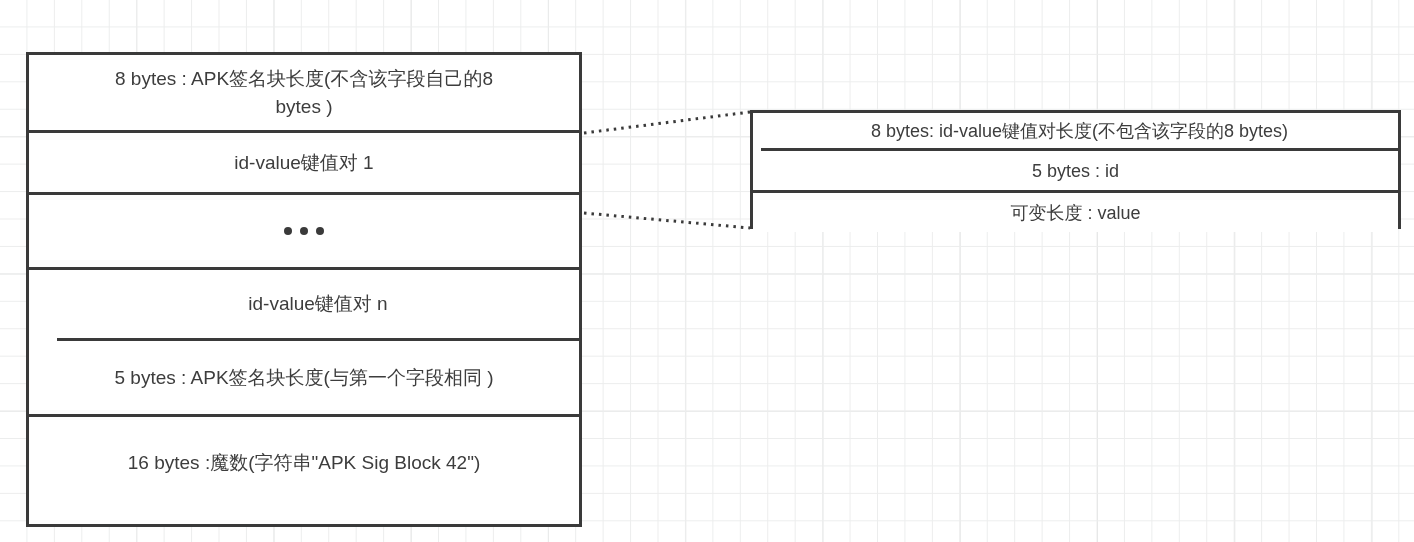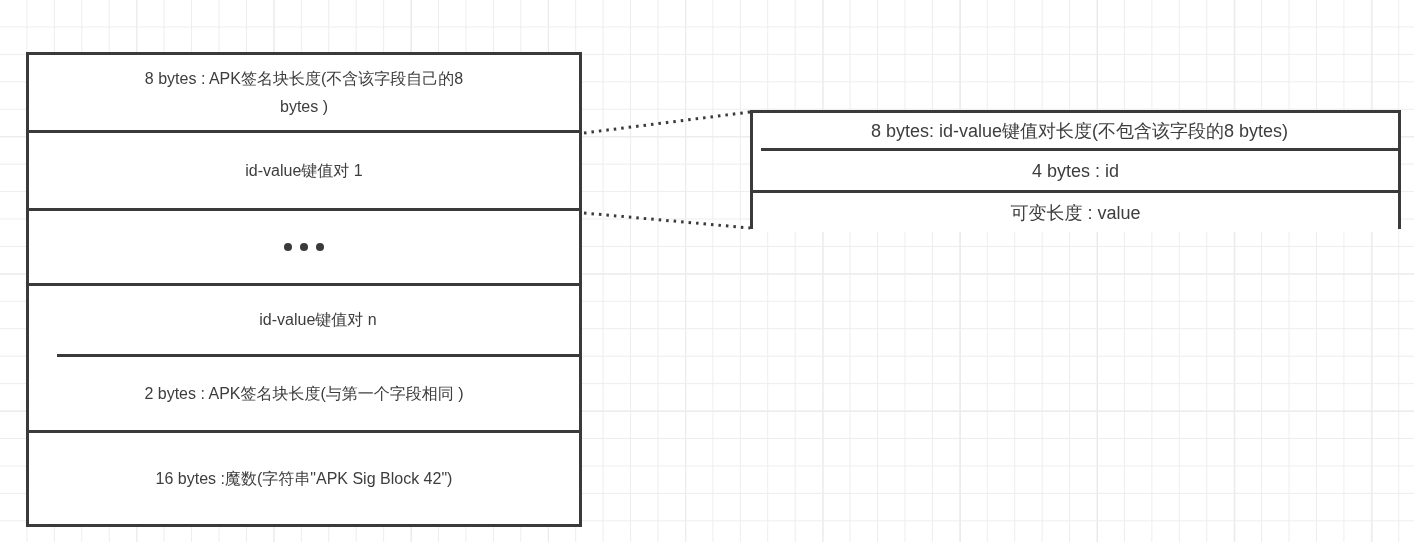--- a/index.html
+++ b/index.html
@@ -56,25 +56,25 @@
   }
 
   
   #apk-signing-block {
     left: 26px;
     top: 52px;
     width: 556px;
     height: 475px;
   }
   #apk-signing-block .row {
-    font-size: 16px;
+    font-size: 19px;
     line-height: 28px;
   }
   .r-len-top   { height: 78px; }
-  .r-pair-1    { height: 78px; }
+  .r-pair-1    { height: 62px; }
   .r-ellipsis  { height: 75px; }
   .r-pair-n    { height: 71px; margin-left: 28px; }
   .r-len-bot   { height: 76px; }
   .r-magic     { height: 91px; }
 
   .ellipsis-dots {
     display: flex;
     gap: 8px;
     align-items: center;
   }
@@ -142,37 +142,37 @@
           <i></i>
           <i></i>
       </span>
     </div>
 
     <div class="row r-pair-n">
       <span>id-value键值对 n</span>
     </div>
 
     <div class="row r-len-bot">
-      <span>2 bytes : APK签名块长度(与第一个字段相同 )</span>
+      <span>5 bytes : APK签名块长度(与第一个字段相同 )</span>
     </div>
 
     <div class="row r-magic">
       <span>16 bytes :魔数(字符串"APK Sig Block 42")</span>
     </div>
 
   </div>
 
   <div id="id-value-pair-block" class="block">
 
     <div class="row r-kv-len">
       <span>8 bytes: id-value键值对长度(不包含该字段的8 bytes)</span>
     </div>
 
     <div class="row r-kv-id">
-      <span>4 bytes : id</span>
+      <span>5 bytes : id</span>
     </div>
 
     <div class="row r-kv-val">
       <span>可变长度 : value</span>
     </div>
 
   </div>
 
   <svg id="connectors" viewBox="0 0 1414 542">
     <line class="connector" x1="584" y1="133" x2="750" y2="112"></line>

